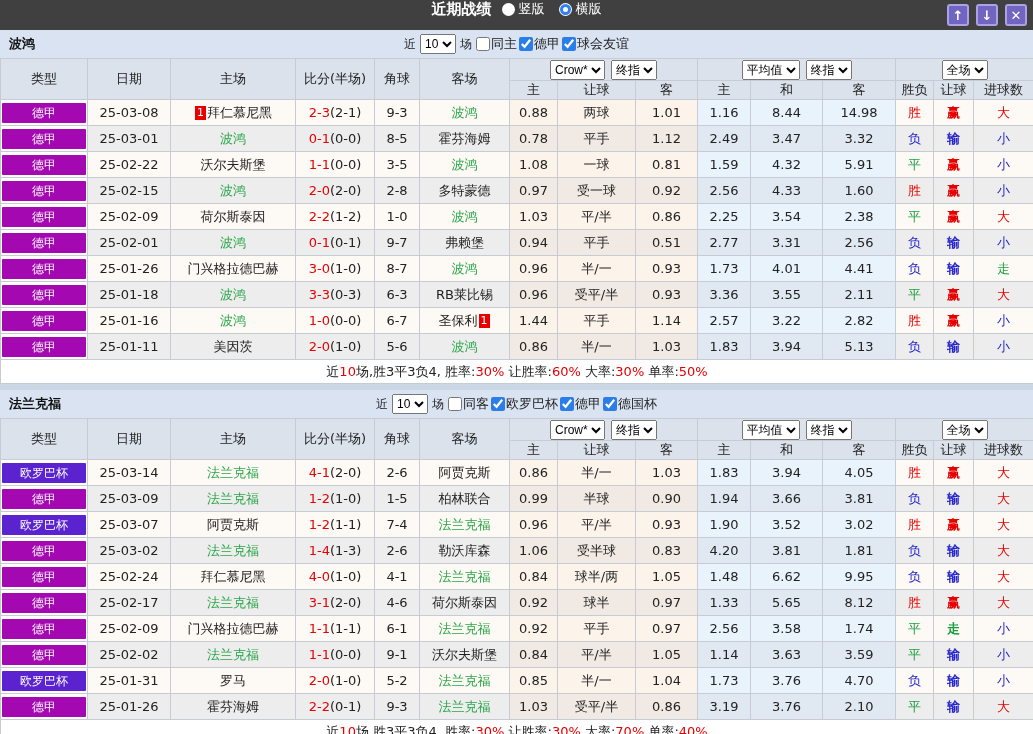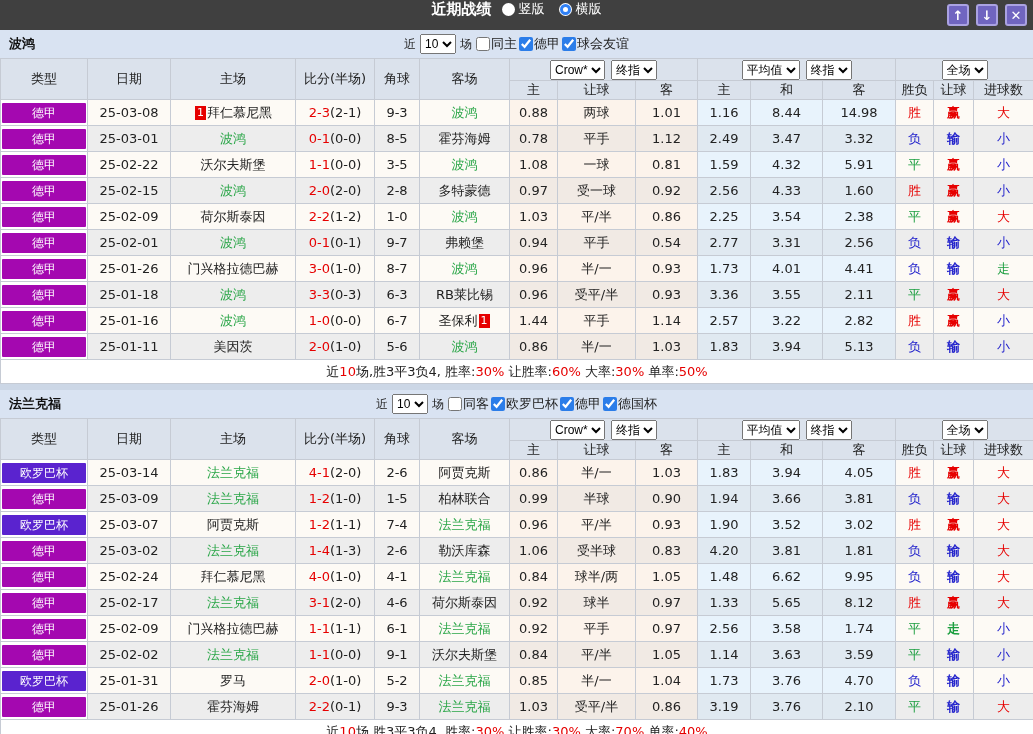--- a/index.html
+++ b/index.html
@@ -255,21 +255,21 @@
             <td class="typec">
               <div class="type-pill" style="background: rgb(164, 8, 176);">德甲</div>
             </td>
             <td class="base">25-02-01</td>
             <td class="base t-green">波鸿</td>
             <td class="base"><span class="score-red">0-1</span><span>(0-1)</span></td>
             <td class="base">9-7</td>
             <td class="base">弗赖堡</td>
             <td class="crow">0.94</td>
             <td class="crow">平手</td>
-            <td class="crow">0.54</td>
+            <td class="crow">0.51</td>
             <td class="avgc">2.77</td>
             <td class="avgc">3.31</td>
             <td class="avgc">2.56</td>
             <td class="base" style="color: rgb(36, 36, 204);">负</td>
             <td class="base res-bold" style="color: rgb(36, 36, 204);">输</td>
             <td class="base" style="color: rgb(36, 36, 204);">小</td>
           </tr>
           <tr class="data odd">
             <td class="typec">
               <div class="type-pill" style="background: rgb(164, 8, 176);">德甲</div>

